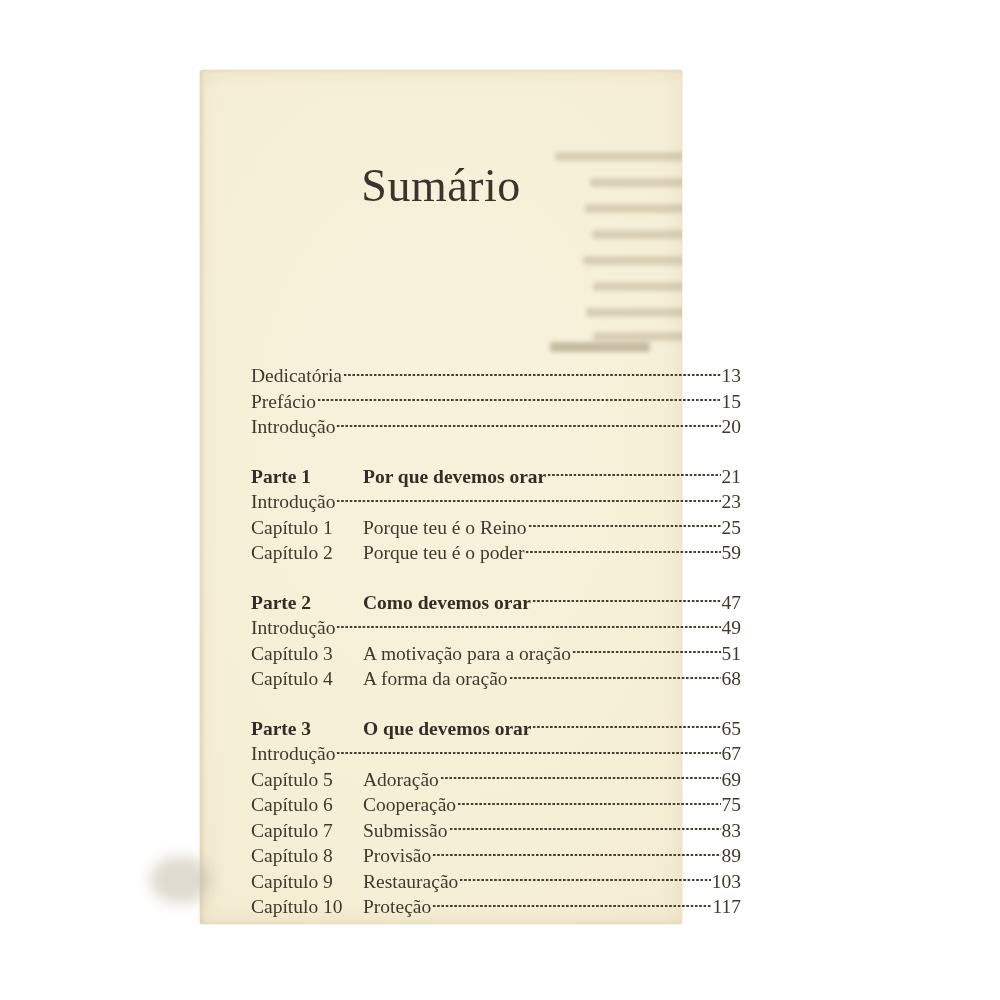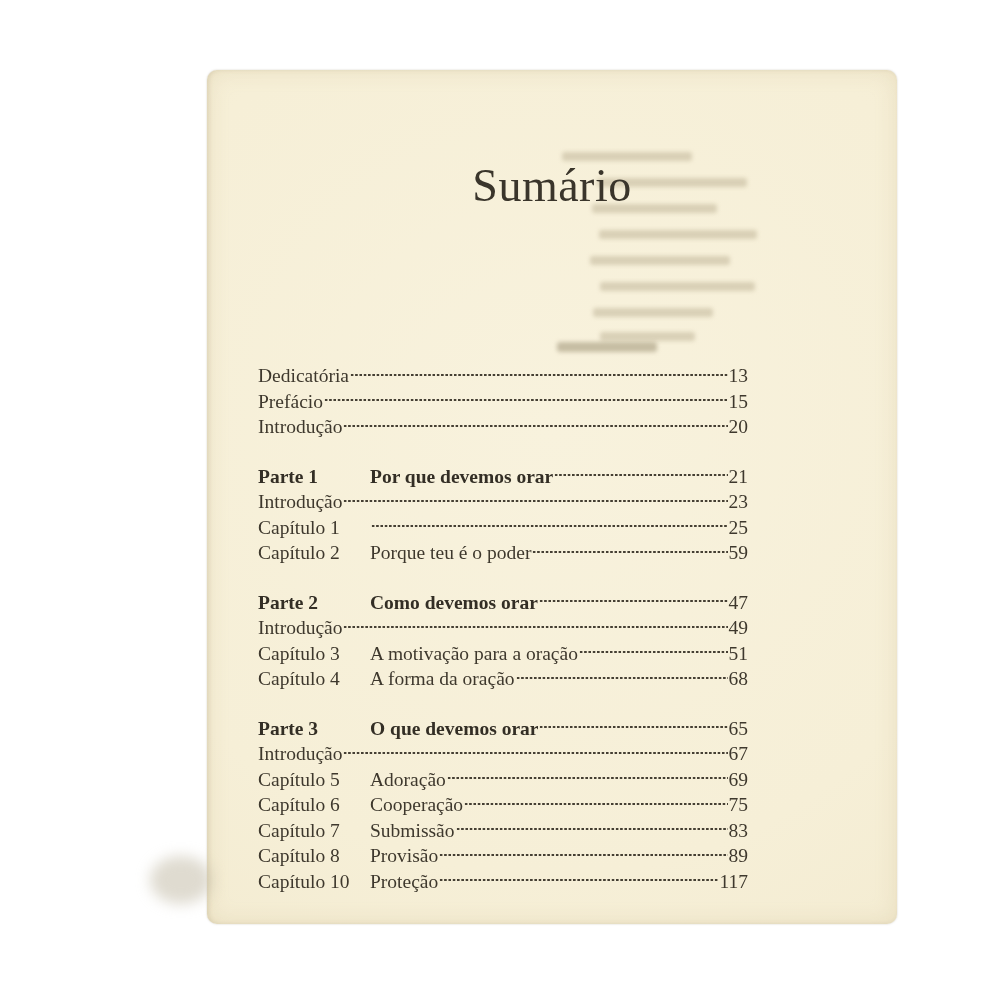--- a/index.html
+++ b/index.html
@@ -4,24 +4,24 @@
 <style>
   html,body{margin:0;padding:0;}
   body{
     width:1000px;height:1000px;
     background:#ffffff;
     font-family:"Liberation Serif", serif;
     overflow:hidden;
   }
   .photo{position:relative;width:1000px;height:1000px;background:#ffffff;}
   .paper{
-    position:absolute;left:207px;top:70px;width:690px;height:854px;
+    position:absolute;left:200px;top:70px;width:482px;height:854px;
     background:radial-gradient(120% 95% at 50% 42%, #f8f2dd 0%, #f6efd7 55%, #f1e8cc 100%);
     box-shadow:0 0 2px rgba(120,110,85,0.35), inset 0 0 22px rgba(190,170,120,0.22), inset 2px 0 4px rgba(140,125,90,0.18);
-    border-radius:10px;
+    border-radius:2px;
   }
   .title{
     position:absolute;top:89px;left:0;width:100%;
     margin:0;text-align:center;
     font-size:46px;font-weight:400;letter-spacing:0.5px;
     color:#3a352b;
   }
   .toc{position:absolute;left:51px;top:293px;width:490px;color:#3e382d;}
   .row{display:flex;align-items:flex-start;line-height:25.5px;font-size:19.5px;}
   .row.gap{margin-top:24px;}
@@ -92,20 +92,21 @@
       </div>
 
       <div class="row plain">
         <span class="txt">Introdução</span>
         <span class="leader"></span>
         <span class="pg">23</span>
       </div>
 
       <div class="row chap">
         <span class="col1">Capítulo 1</span>
+        <span class="txt">Porque teu é o Reino</span>
         <span class="leader"></span>
         <span class="pg">25</span>
       </div>
 
       <div class="row chap">
         <span class="col1">Capítulo 2</span>
         <span class="txt">Porque teu é o poder</span>
         <span class="leader"></span>
         <span class="pg">59</span>
       </div>
@@ -171,20 +172,26 @@
         <span class="pg">83</span>
       </div>
 
       <div class="row chap">
         <span class="col1">Capítulo 8</span>
         <span class="txt">Provisão</span>
         <span class="leader"></span>
         <span class="pg">89</span>
       </div>
 
+      <div class="row chap">
+        <span class="col1">Capítulo 9</span>
+        <span class="txt">Restauração</span>
+        <span class="leader"></span>
+        <span class="pg">103</span>
+      </div>
 
       <div class="row chap">
         <span class="col1">Capítulo 10</span>
         <span class="txt">Proteção</span>
         <span class="leader"></span>
         <span class="pg">117</span>
       </div>
 
     </div>
   </div>

